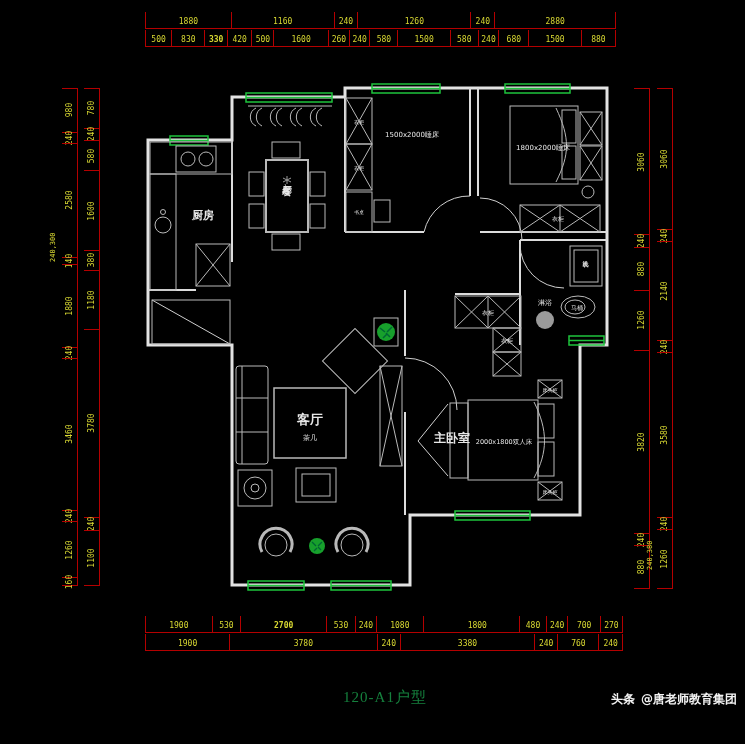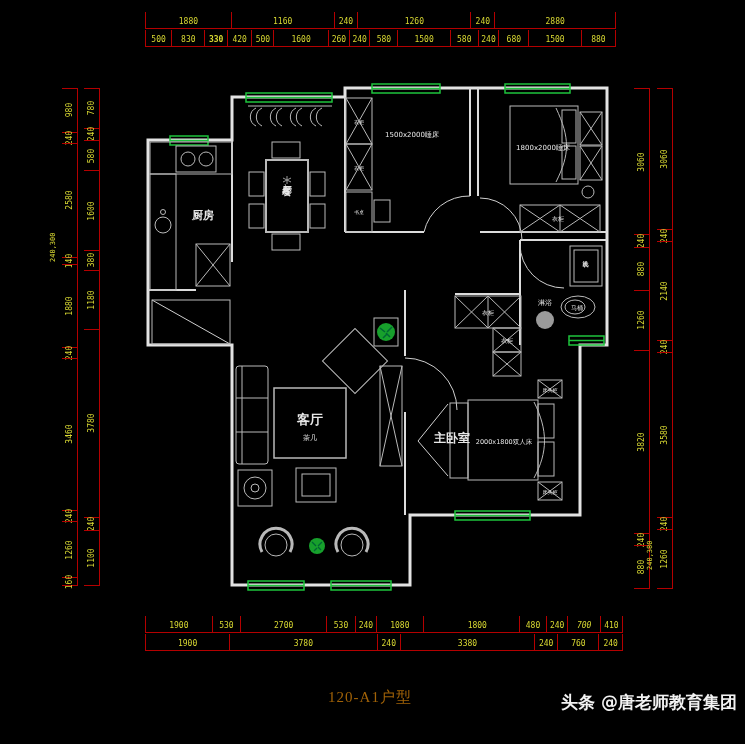--- a/index.html
+++ b/index.html
@@ -12,23 +12,23 @@
   .dimrow .seg{border-left:1px solid #b40000;min-width:0;display:flex;
                align-items:flex-end;justify-content:center;overflow:visible;}
   .dimrow .seg span{white-space:nowrap;transform:translateY(-2px);}
   .dimcol{flex-direction:column;border-right:1px solid #b40000;border-bottom:1px solid #b40000;}
   .dimcol .seg{border-top:1px solid #b40000;flex-basis:0;position:relative;overflow:visible;}
   .dimcol .seg span{position:absolute;top:50%;left:50%;white-space:nowrap;
                     transform:translate(-50%,-50%) rotate(-90deg);}
   .note{position:absolute;color:#d8d832;font:7px/1 "DejaVu Sans Mono",monospace;
         transform:rotate(-90deg);transform-origin:left top;white-space:nowrap;}
   .plan{position:absolute;left:0;top:0;}
-  .title{position:absolute;left:245px;top:688px;width:250px;text-align:center;
-         color:#a16207;font:15px "Liberation Serif",serif;letter-spacing:1px;}
-  .wm{position:absolute;right:8px;top:691px;color:#f2f2f2;font-size:17px;
+  .title{position:absolute;left:260px;top:688px;width:250px;text-align:center;
+         color:#15803d;font:15px "Liberation Serif",serif;letter-spacing:1px;}
+  .wm{position:absolute;right:8px;top:691px;color:#f2f2f2;font-size:12px;
       font-weight:bold;white-space:nowrap;}
   .wm .pre{margin-right:6px;}
   svg text{fill:#e8e8e8;font-family:"DejaVu Sans",sans-serif;}
   .rl{font-weight:bold;}
   .vtx{writing-mode:vertical-rl;text-orientation:upright;}
 </style>
 </head>
 <body>
 
 <div class="dim dimrow" style="left:145px;top:12px;width:470px;height:16px">
@@ -98,46 +98,46 @@
       <span>880</span>
     </div>
   </div>
 <div class="dim dimrow" style="left:145px;top:616px;width:477px;height:16px">
     <div class="seg" style="flex-grow: 1900;">
       <span>1900</span>
     </div>
     <div class="seg" style="flex-grow: 530;">
       <span>530</span>
     </div>
-    <div class="seg" style="flex-grow: 2700;">
+    <div class="seg" style="flex-grow: 2700; font-weight: bold;">
       <span>2700</span>
     </div>
     <div class="seg" style="flex-grow: 530;">
       <span>530</span>
     </div>
     <div class="seg" style="flex-grow: 240;">
       <span>240</span>
     </div>
     <div class="seg" style="flex-grow: 1080; align-items: flex-end;">
       <span>1080</span>
     </div>
     <div class="seg" style="flex-grow: 1800; justify-content: flex-end;">
       <span>1800</span>
     </div>
     <div class="seg" style="flex-grow: 480; margin-left: 32px;">
       <span>480</span>
     </div>
     <div class="seg" style="flex-grow: 240;">
       <span>240</span>
     </div>
-    <div class="seg" style="flex-grow: 700; font-style: italic;">
+    <div class="seg" style="flex-grow: 700;">
       <span>700</span>
     </div>
     <div class="seg" style="flex-grow: 270;">
-      <span>410</span>
+      <span>270</span>
     </div>
   </div>
 <div class="dim dimrow" style="left:145px;top:634px;width:477px;height:16px">
     <div class="seg" style="flex-grow: 1900;">
       <span>1900</span>
     </div>
     <div class="seg" style="flex-grow: 3780;">
       <span>3780</span>
     </div>
     <div class="seg" style="flex-grow: 240;">

